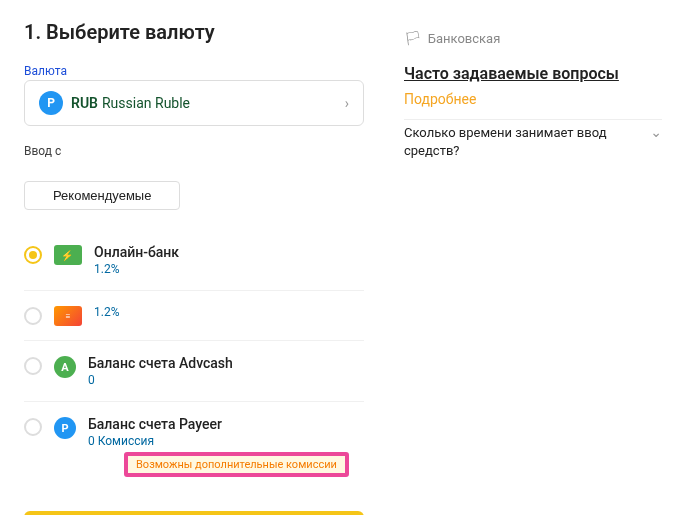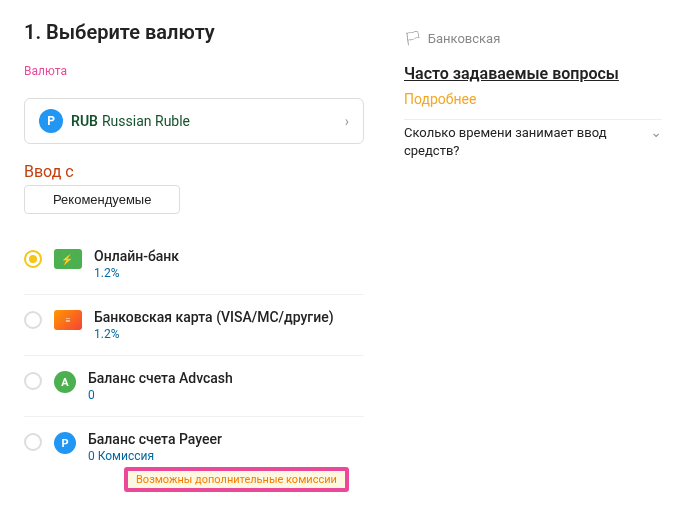--- a/index.html
+++ b/index.html
@@ -25,22 +25,22 @@
       padding-top: 10px;
     }
     h1 {
       font-size: 20px;
       font-weight: 600;
       margin-bottom: 20px;
       color: #222;
     }
     .field-label {
       font-size: 12px;
-      color: #ec4899;
-      margin-bottom: 20px;
+      color: #1d4ed8;
+      margin-bottom: 2px;
     }
     .currency-selector {
       display: flex;
       align-items: center;
       justify-content: space-between;
       border: 1px solid #ddd;
       border-radius: 6px;
       padding: 10px 14px;
       cursor: pointer;
       margin-bottom: 18px;
@@ -69,23 +69,23 @@
     }
     .currency-name .code {
       font-weight: 600;
       margin-right: 4px;
     }
     .chevron-right {
       color: #999;
       font-size: 14px;
     }
     .input-from-label {
-      font-size: 16px;
-      color: #c2410c;
-      margin-bottom: 4px;
+      font-size: 12px;
+      color: #404040;
+      margin-bottom: 23px;
     }
     .recommended-btn {
       display: inline-block;
       padding: 6px 28px;
       border: 1px solid #ddd;
       border-radius: 4px;
       background: #fff;
       font-size: 13px;
       color: #222;
       cursor: pointer;
@@ -278,21 +278,20 @@
         <div class="payment-info">
           <div class="payment-name">Онлайн-банк</div>
           <div class="payment-fee">1.2%</div>
         </div>
       </div>
 
       <div class="payment-option">
         <div class="radio-btn"></div>
         <div class="payment-icon icon-card">≡</div>
         <div class="payment-info">
-          <div class="payment-name">Банковская карта (VISA/MC/другие)</div>
           <div class="payment-fee">1.2%</div>
         </div>
       </div>
 
       <div class="payment-option">
         <div class="radio-btn"></div>
         <div class="payment-icon icon-advcash">A</div>
         <div class="payment-info">
           <div class="payment-name">Баланс счета Advcash</div>
           <div class="payment-fee">0</div>

